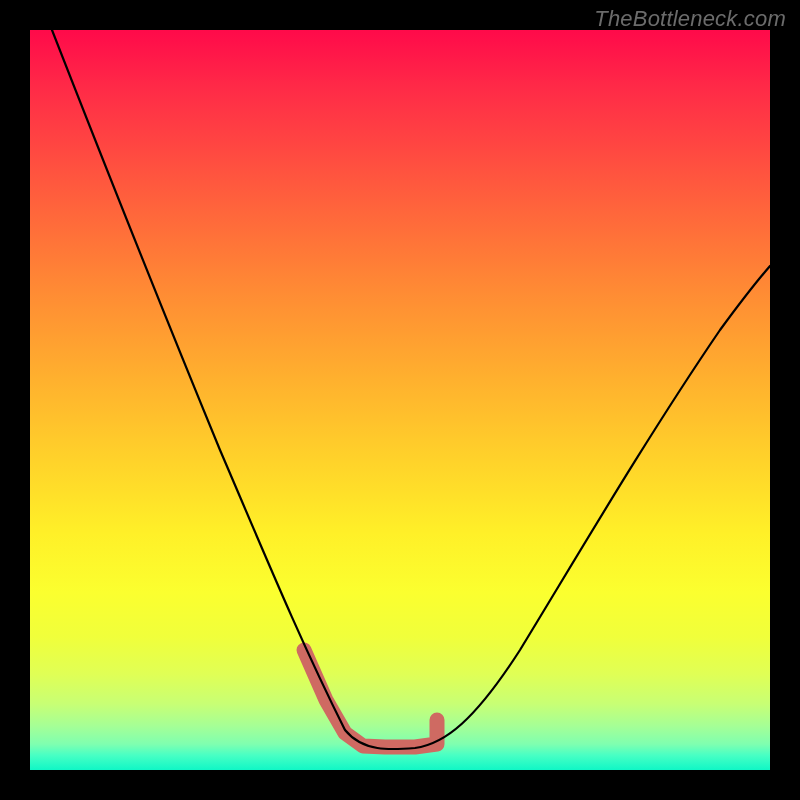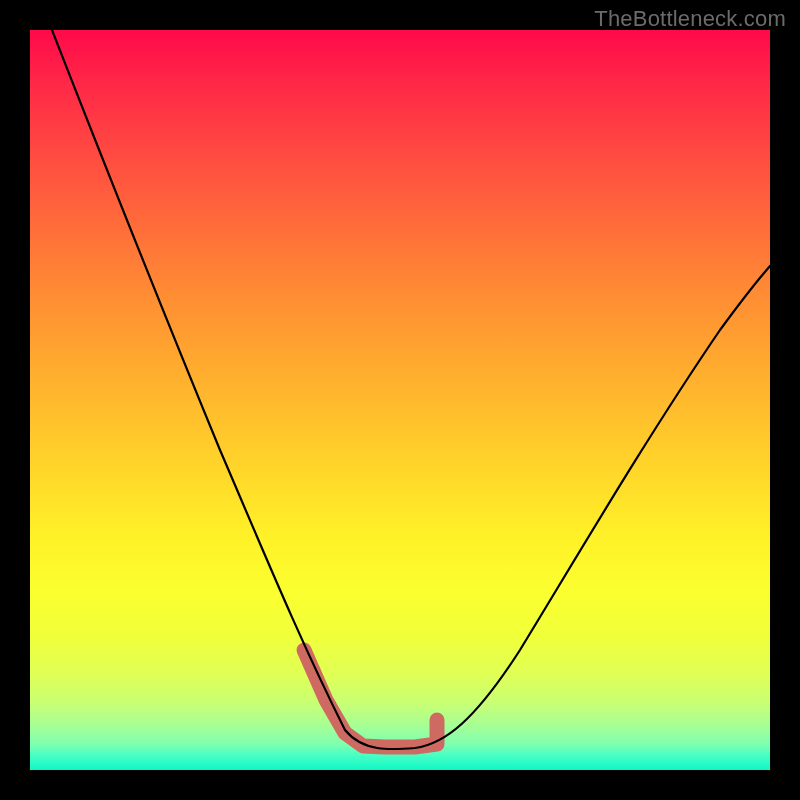--- a/index.html
+++ b/index.html
@@ -9,20 +9,21 @@
     height: 800px;
     background: #000;
     overflow: hidden;
     font-family: Arial, Helvetica, sans-serif;
   }
   .frame {
     position: relative;
     width: 800px;
     height: 708px;
     background: #000;
+    font-style: italic;
   }
   .watermark {
     position: absolute;
     top: 6px;
     right: 14px;
     color: #6b6b6b;
     font-size: 22px;
     font-weight: 400;
     letter-spacing: 0.2px;
     z-index: 50;

